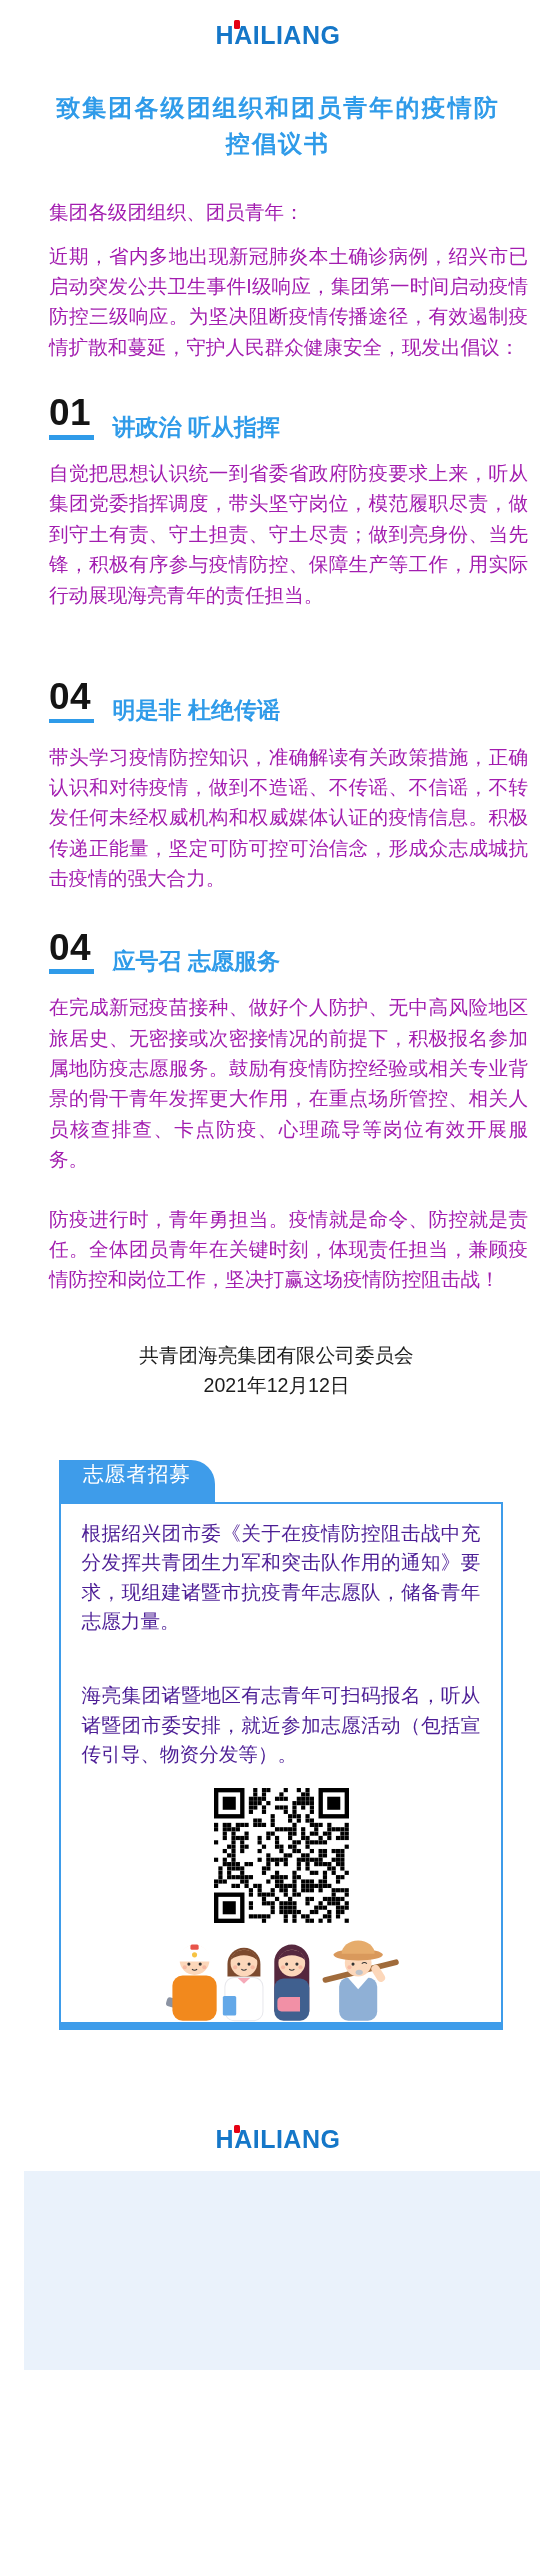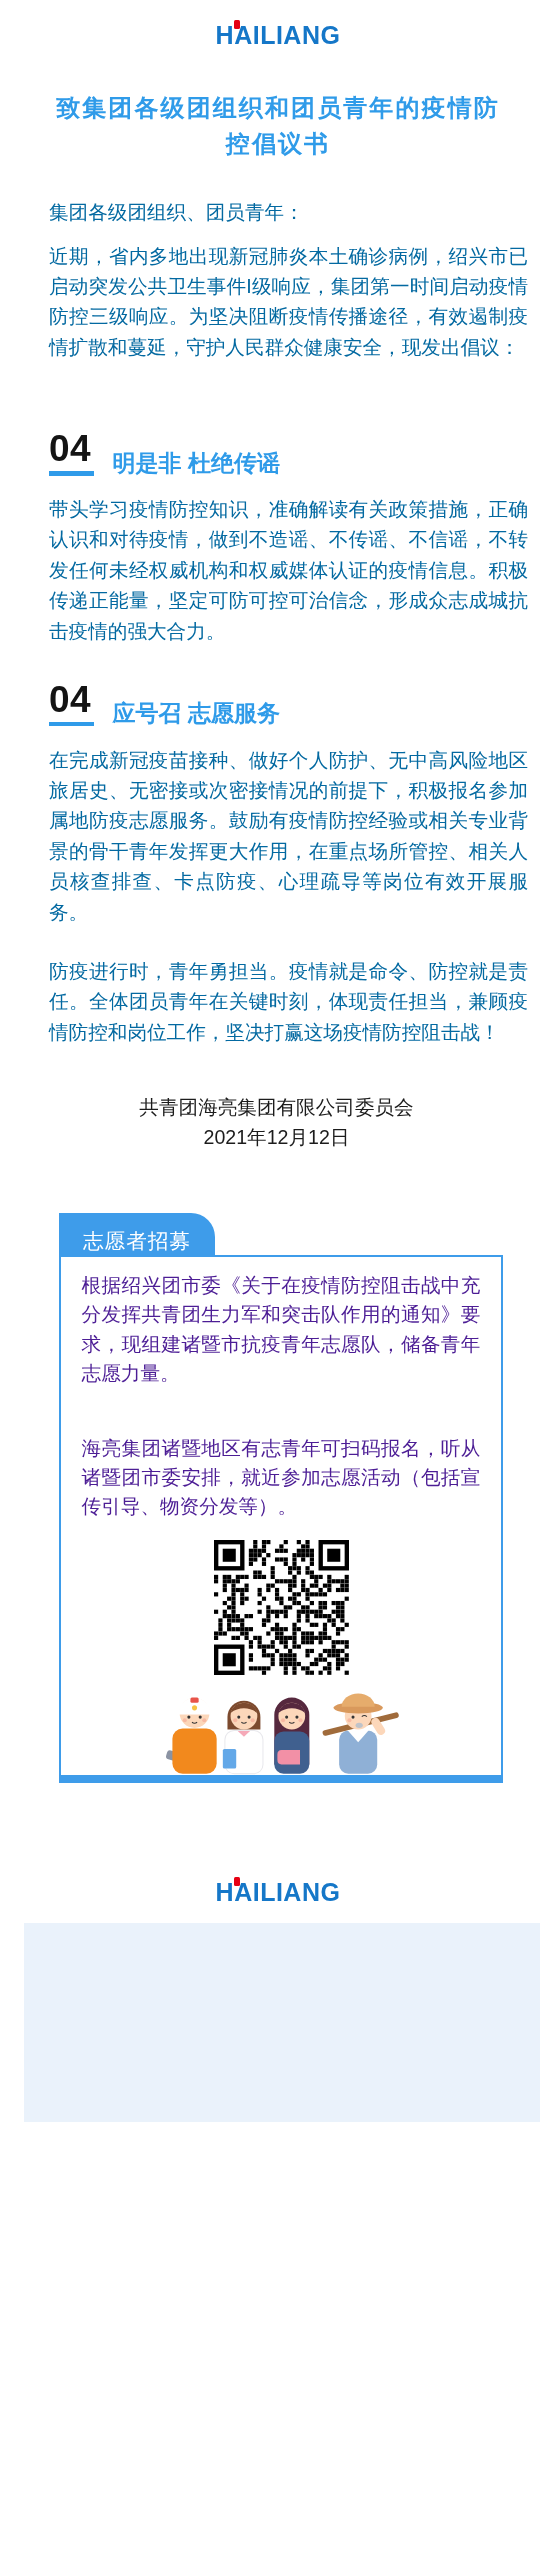--- a/index.html
+++ b/index.html
@@ -12,37 +12,37 @@
   
   .header{padding-top:23px;text-align:center;}
   .logo{display:inline-block;position:relative;font-weight:bold;font-size:25px;
         color:#1577c8;letter-spacing:0.5px;line-height:1;}
   .logo-dot{position:absolute;left:18px;top:-2.6px;width:6.2px;height:8.8px;
         border-radius:1.5px;background:#e60013;}
   
   .title{margin:44px 44px 0;text-align:center;font-size:24px;font-weight:bold;
         color:#2f9be9;line-height:1.5;letter-spacing:2.1px;font-family:Liberation Mono, monospace;}
   
-  .para{font-size:19.6px;line-height:1.55;color:#0369a1;text-align:justify;
+  .para{font-size:19.6px;line-height:1.55;color:#a21caf;text-align:justify;
         margin:0 28px 0 49px;}
   .salutation{margin-top:33px;}
   .intro{margin-top:13.4px;}
   
   .sec-head{display:flex;align-items:flex-end;margin:0 49px;gap:18.5px;}
   .sec-num-wrap{display:flex;flex-direction:column;align-items:flex-start;}
   .sec-num{font-size:37px;font-weight:800;color:#141414;line-height:0.8;letter-spacing:0.5px;}
   .sec-bar{width:45px;height:4.6px;background:#2f9be9;margin-top:7.2px;}
   .sec-title{font-size:23px;font-weight:bold;color:#2f9be9;line-height:1;padding-bottom:1px;}
   .sec-body{margin-top:18.5px;}
   .s1{margin-top:36px;} .s2{margin-top:76px;} .s3{margin-top:72px;} .s4{margin-top:39px;}
   .closing{margin-top:29px;}
   .signature{margin:45px 52px 0 49px;text-align:center;font-size:19.6px;
         color:#1c1c1c;line-height:1.55;}
   
-  .vtab{margin:60px 0 0 59px;display:flex;width:max-content;align-items:flex-end;
+  .vtab{margin:60px 0 0 59px;display:flex;width:max-content;align-items:flex-start;
         height:42px;padding:0 24px;background:#3e9cea;border-radius:0 24px 0 0;
         color:#ffffff;font-size:20.6px;letter-spacing:1px;}
   .vbox{margin:0 53px 0 59px;border:2.6px solid #3e9cea;border-bottom-width:8.2px;
         padding:14.4px 20.6px 0;}
   .vbox .para{margin:0;color:#4c1d95;line-height:1.5;}
   .vbox .p2{margin-top:45px;}
   .qr-signup{width:135px;height:135px;margin:18.5px auto 0;position:relative;}
   .illustration{display:block;margin:11.3px auto 0;}
   
   .footer-logo{margin-top:97px;text-align:center;}
@@ -59,20 +59,30 @@
       <span>HAILIANG</span>
       <span class="logo-dot"></span>
     </div>
   </div>
 
   <h1 class="title">致集团各级团组织和团员青年的疫情防控倡议书</h1>
 
   <p class="para salutation">集团各级团组织、团员青年：</p>
   <p class="para intro">近期，省内多地出现新冠肺炎本土确诊病例，绍兴市已启动突发公共卫生事件I级响应，集团第一时间启动疫情防控三级响应。为坚决阻断疫情传播途径，有效遏制疫情扩散和蔓延，守护人民群众健康安全，现发出倡议：</p>
 
+  <div class="section s1">
+    <div class="sec-head">
+      <div class="sec-num-wrap">
+        <div class="sec-num">01</div>
+        <div class="sec-bar"></div>
+      </div>
+      <div class="sec-title">讲政治 听从指挥</div>
+    </div>
+    <p class="para sec-body">自觉把思想认识统一到省委省政府防疫要求上来，听从集团党委指挥调度，带头坚守岗位，模范履职尽责，做到守土有责、守土担责、守土尽责；做到亮身份、当先锋，积极有序参与疫情防控、保障生产等工作，用实际行动展现海亮青年的责任担当。</p>
+  </div>
 
 
   <div class="section s3">
     <div class="sec-head">
       <div class="sec-num-wrap">
         <div class="sec-num">04</div>
         <div class="sec-bar"></div>
       </div>
       <div class="sec-title">明是非 杜绝传谣</div>
     </div>

